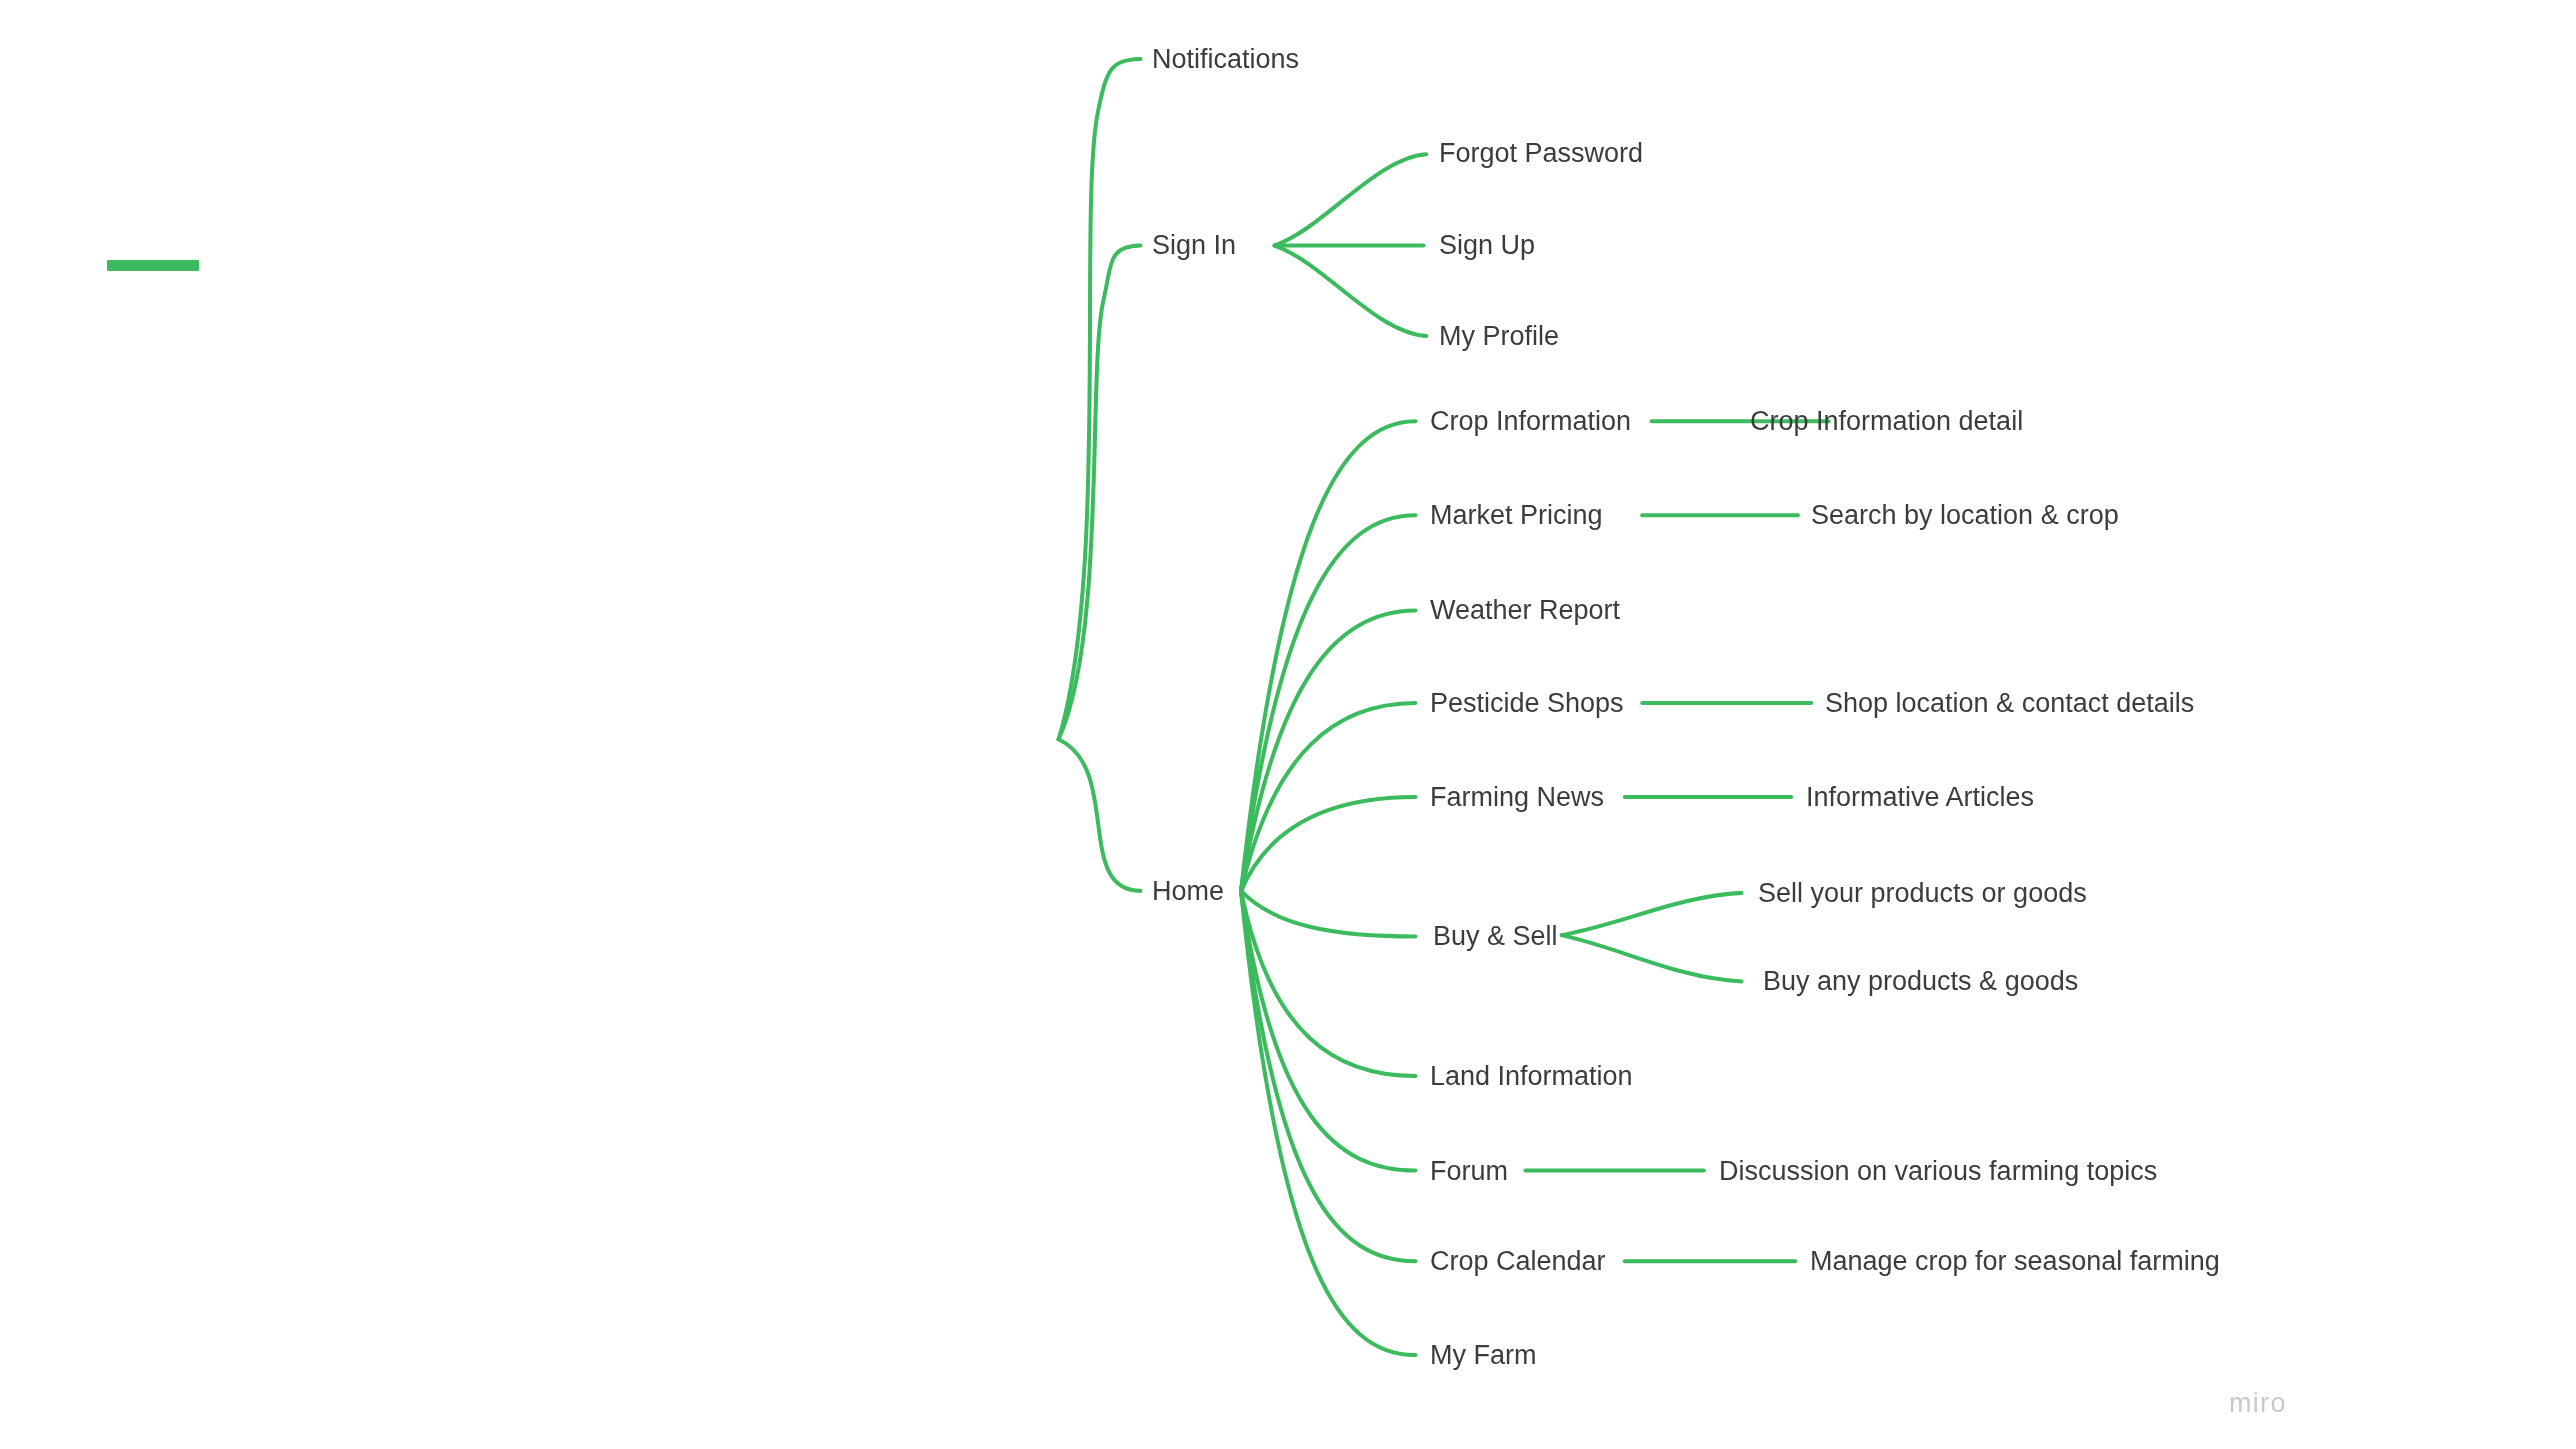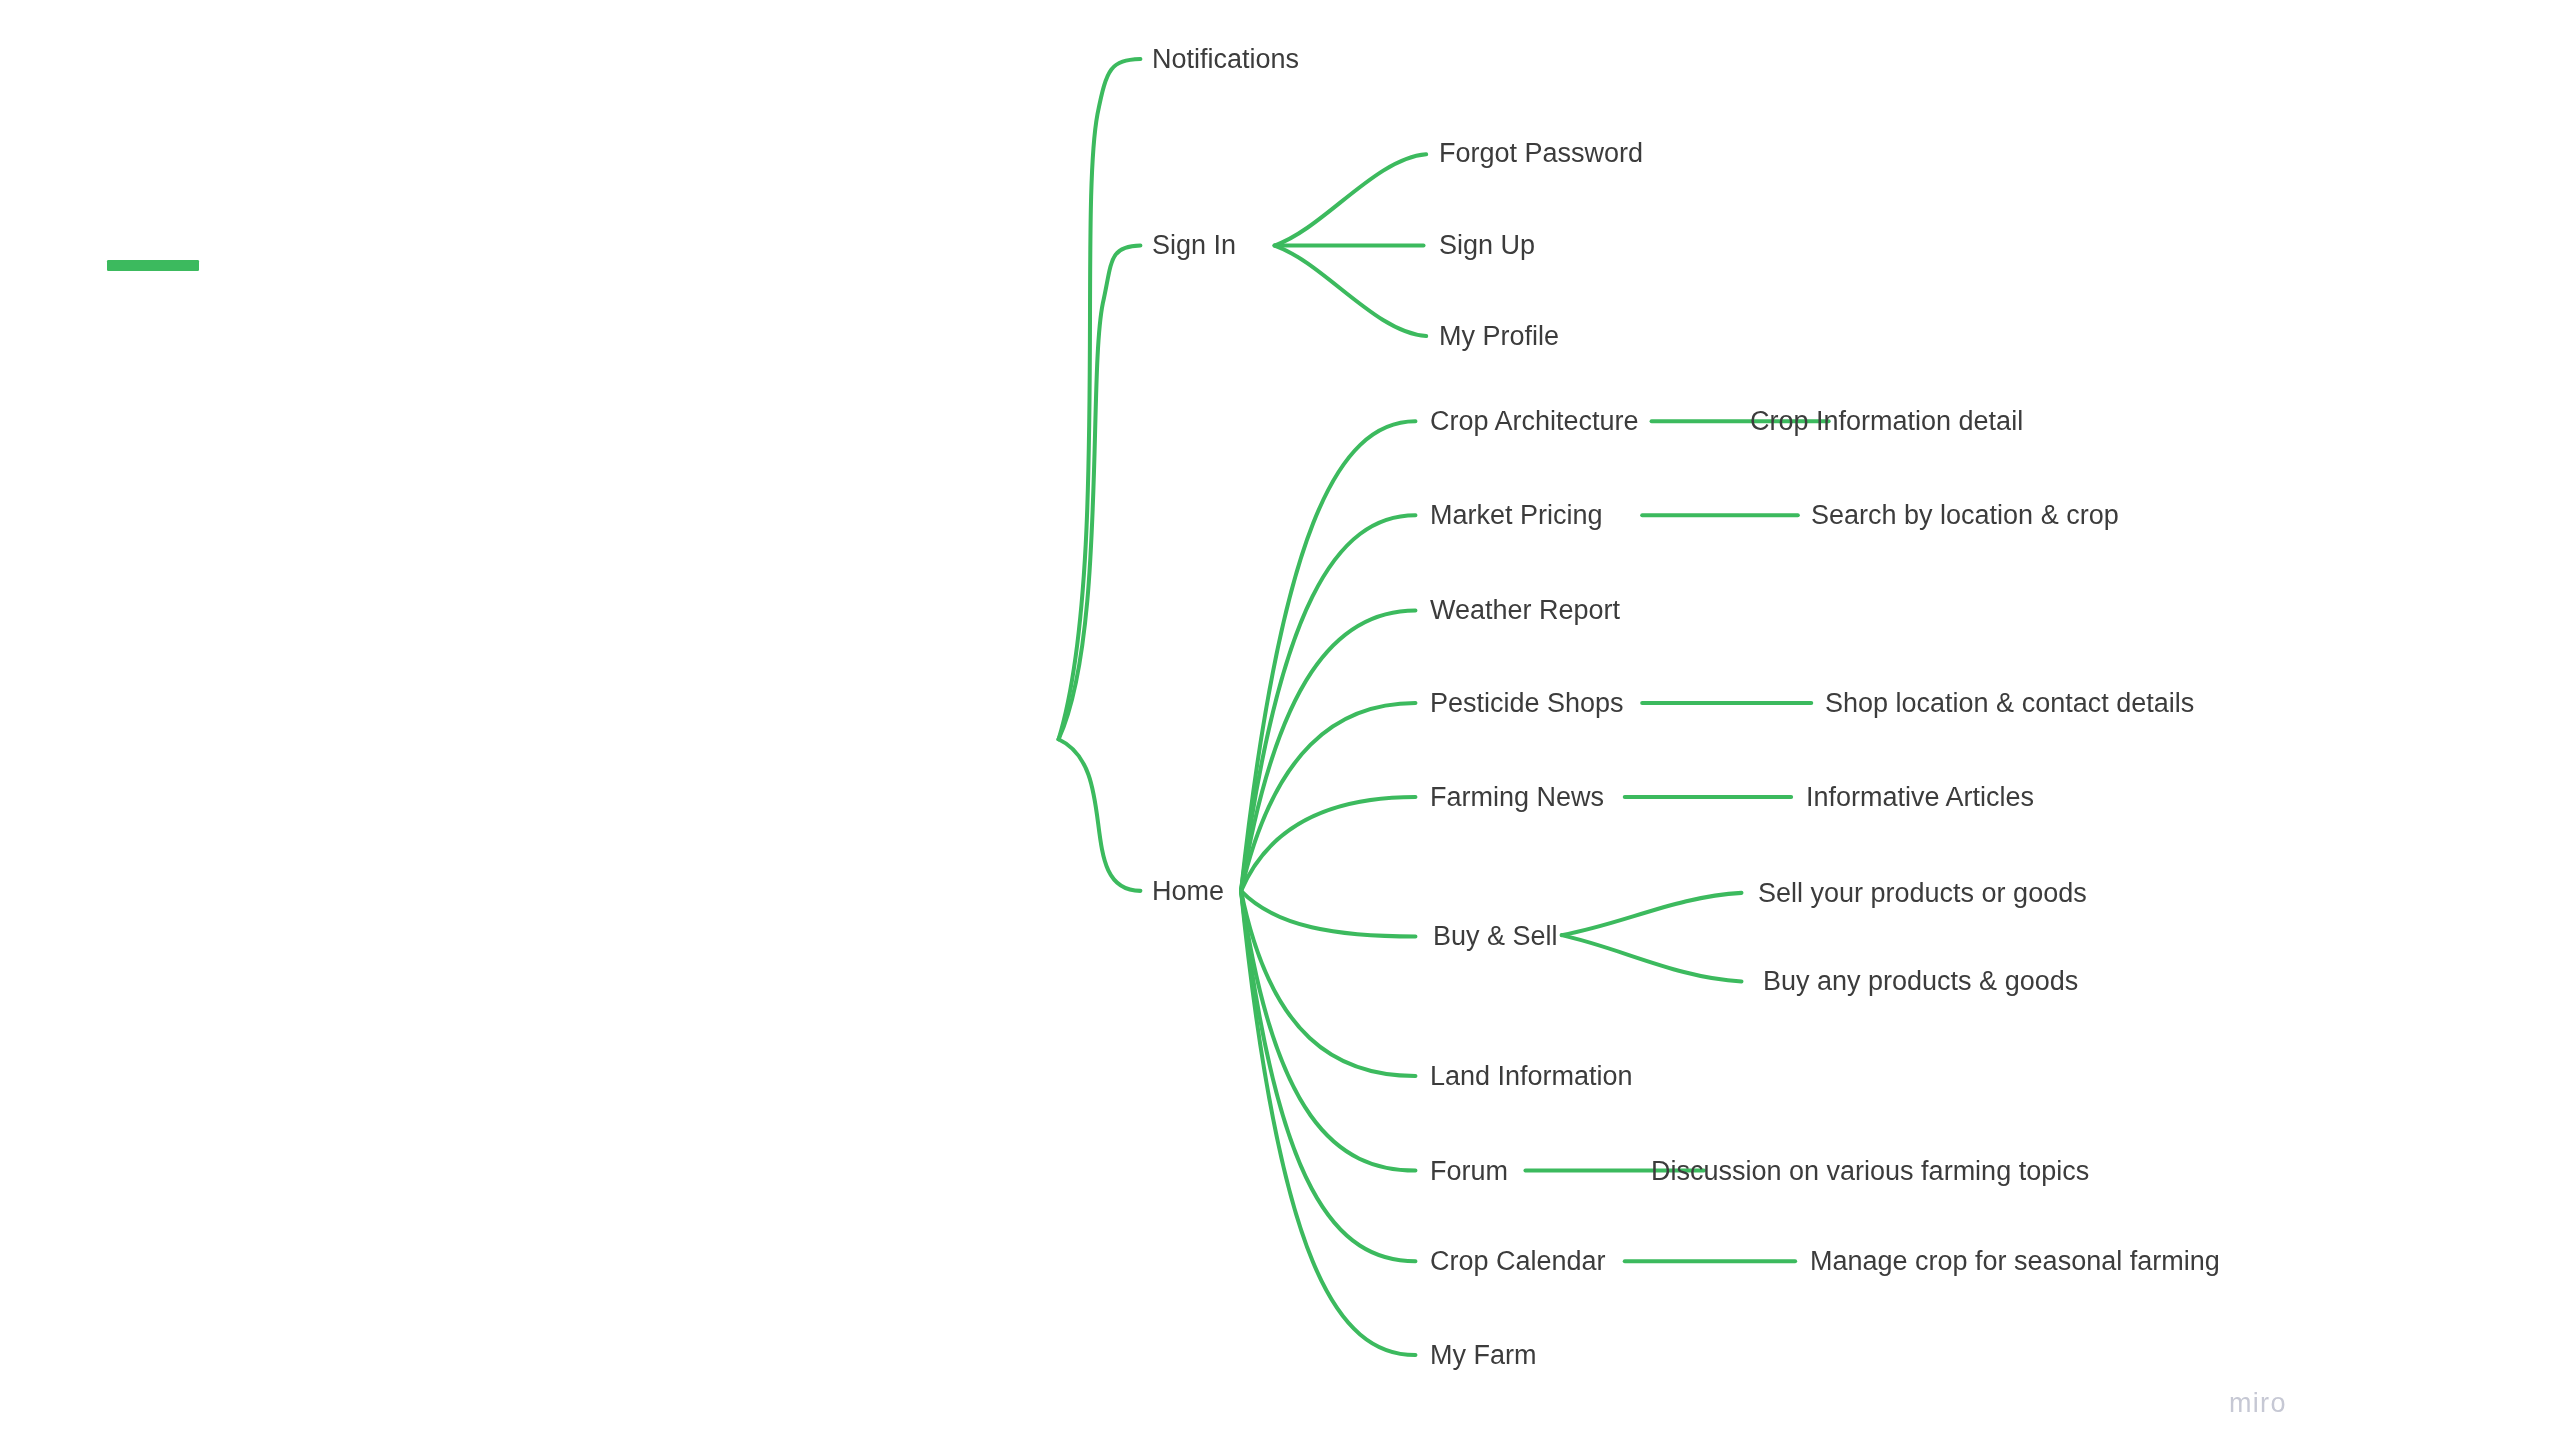--- a/index.html
+++ b/index.html
@@ -127,36 +127,36 @@
 
 
   <div class="map-label" style="left:1152px; top:59px;">Notifications</div>
   <div class="map-label" style="left:1152px; top:245px;">Sign In</div>
   <div class="map-label" style="left:1152px; top:891px;">Home</div>
 
   <div class="map-label" style="left:1439px; top:153px;">Forgot Password</div>
   <div class="map-label" style="left:1439px; top:245px;">Sign Up</div>
   <div class="map-label" style="left:1439px; top:336px;">My Profile</div>
 
-  <div class="map-label" style="left:1430px; top:421px;">Crop Architecture</div>
+  <div class="map-label" style="left:1430px; top:421px;">Crop Information</div>
   <div class="map-label" style="left:1430px; top:515px;">Market Pricing</div>
   <div class="map-label" style="left:1430px; top:610px;">Weather Report</div>
   <div class="map-label" style="left:1430px; top:703px;text-align:right;">Pesticide Shops</div>
   <div class="map-label" style="left:1430px; top:797px;">Farming News</div>
   <div class="map-label" style="left:1433px; top:936px;">Buy &amp; Sell</div>
   <div class="map-label" style="left:1430px; top:1076px;text-align:center;">Land Information</div>
   <div class="map-label" style="left:1430px; top:1171px;">Forum</div>
   <div class="map-label" style="left:1430px; top:1261px;">Crop Calendar</div>
   <div class="map-label" style="left:1430px; top:1355px;">My Farm</div>
 
   <div class="map-label" style="left:1750px; top:421px;">Crop Information detail</div>
   <div class="map-label" style="left:1811px; top:515px;">Search by location &amp; crop</div>
   <div class="map-label" style="left:1825px; top:703px;">Shop location &amp; contact details</div>
   <div class="map-label" style="left:1806px; top:797px;">Informative Articles</div>
   <div class="map-label" style="left:1758px; top:893px;">Sell your products or goods</div>
   <div class="map-label" style="left:1763px; top:981px;">Buy any products &amp; goods</div>
-  <div class="map-label" style="left:1651px; top:1171px;">Discussion on various farming topics</div>
+  <div class="map-label" style="left:1719px; top:1171px;">Discussion on various farming topics</div>
   <div class="map-label" style="left:1810px; top:1261px;">Manage crop for seasonal farming</div>
 
   <div class="watermark">miro</div>
 
 </div>
 
 
 </body></html>

